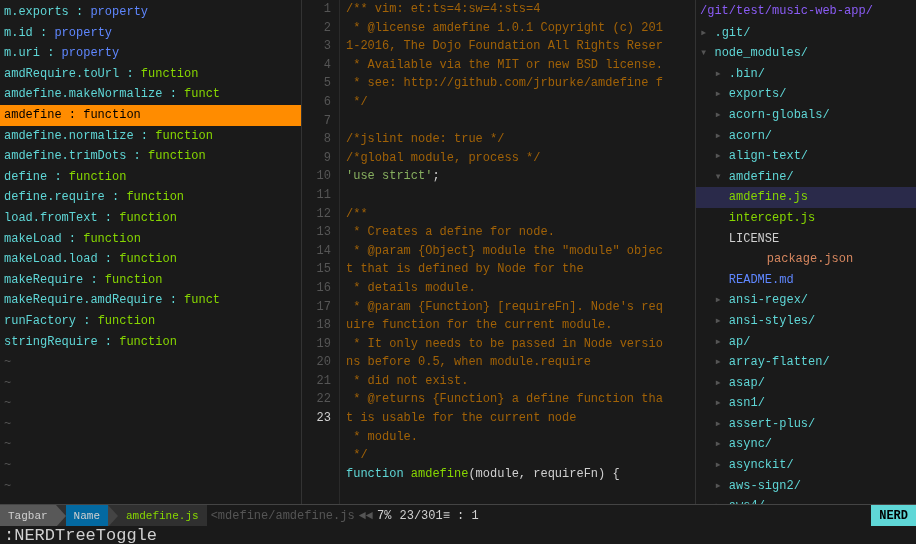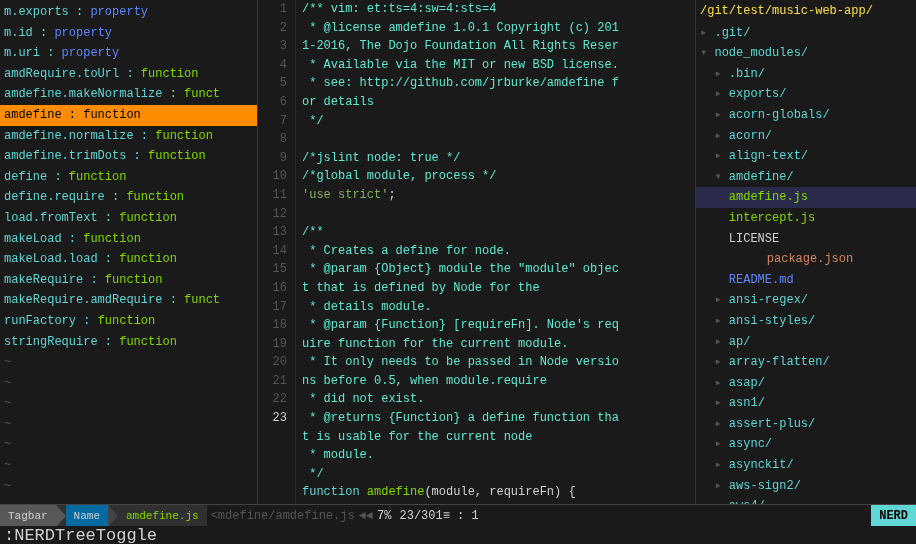--- a/index.html
+++ b/index.html
@@ -14,21 +14,21 @@
       display: flex;
       flex-direction: column;
     }
     .main-area {
       display: flex;
       flex: 1;
       overflow: hidden;
     }
     
     .tagbar {
-      width: 258px;
+      width: 302px;
       background: #1a1a1a;
       border-right: 1px solid #333;
       overflow: hidden;
       flex-shrink: 0;
       padding-top: 2px;
     }
     .tagbar-line {
       padding: 1px 4px;
       white-space: nowrap;
       overflow: hidden;
@@ -75,33 +75,33 @@
     .code-area {
       flex: 1;
       overflow: hidden;
       padding-left: 6px;
     }
     .code-line {
       line-height: 1.55;
       white-space: pre;
       overflow: hidden;
     }
-    .kw-comment { color: #5eead4; }
+    .kw-comment { color: #a16207; }
     .kw-string { color: #87af5f; }
     .kw-keyword { color: #5fd7d7; }
     .kw-function-name { color: #87d700; }
     
     .nerdtree {
       width: 220px;
       background: #1a1a1a;
       flex-shrink: 0;
       overflow: hidden;
     }
     .nerd-header {
-      color: #fde047;
+      color: #8b5cf6;
       padding: 2px 4px;
       line-height: 1.55;
     }
     .nerd-line {
       padding: 1px 4px;
       line-height: 1.55;
       white-space: nowrap;
       overflow: hidden;
     }
     .nerd-dir { color: #5fd7d7; }
@@ -284,21 +284,20 @@
         <div>21</div>
         <div>22</div>
         <div class="current-line">23</div>
       </div>
       <div class="code-area">
         <div class="code-line"><span class="kw-comment">/** vim: et:ts=4:sw=4:sts=4</span></div>
         <div class="code-line"><span class="kw-comment"> * @license amdefine 1.0.1 Copyright (c) 201</span></div>
         <div class="code-line"><span class="kw-comment">1-2016, The Dojo Foundation All Rights Reser</span></div>
         <div class="code-line"><span class="kw-comment"> * Available via the MIT or new BSD license.</span></div>
         <div class="code-line"><span class="kw-comment"> * see: http://github.com/jrburke/amdefine f</span></div>
-        <div class="code-line"><span class="kw-comment">or details</span></div>
         <div class="code-line"><span class="kw-comment"> */</span></div>
         <div class="code-line"> </div>
         <div class="code-line"><span class="kw-comment">/*jslint node: true */</span></div>
         <div class="code-line"><span class="kw-comment">/*global module, process */</span></div>
         <div class="code-line"><span class="kw-string">'use strict'</span><span>;</span></div>
         <div class="code-line"> </div>
         <div class="code-line"><span class="kw-comment">/**</span></div>
         <div class="code-line"><span class="kw-comment"> * Creates a define for node.</span></div>
         <div class="code-line"><span class="kw-comment"> * @param {Object} module the "module" objec</span></div>
         <div class="code-line"><span class="kw-comment">t that is defined by Node for the</span></div>

